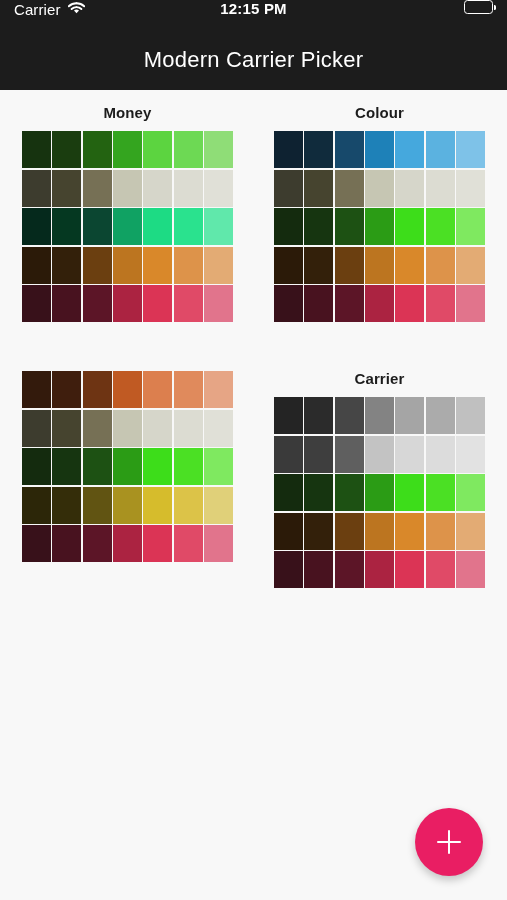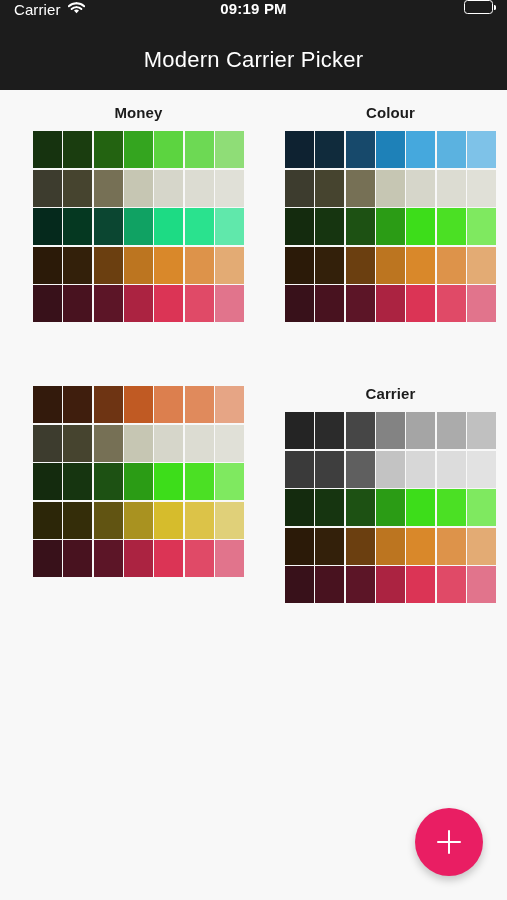--- a/index.html
+++ b/index.html
@@ -94,24 +94,24 @@
   .content {
     position: absolute;
     top: 90px;
     left: 0;
     right: 0;
     bottom: 0;
     background: #f8f8f8;
     overflow: hidden;
   }
   .palette-grid-wrap {
-    padding: 14px 21px 0 32px;
+    padding: 14px 21px 0 21px;
     display: grid;
     grid-template-columns: 213px 213px;
-    gap: 62px 39px;
+    gap: 47px 39px;
   }
   .palette-card {
     width: 213px;
   }
   .palette-title {
     text-align: center;
     font-size: 15px;
     font-weight: 700;
     color: #1c1c1c;
     margin-bottom: 9px;
@@ -177,21 +177,21 @@
     <span class="wifi-icon">
       <svg width="17" height="13" viewBox="0 0 17 13" fill="none">
         <path d="M8.5 2.2c3 0 5.7 1.15 7.7 3.05" stroke="#fff" stroke-width="1.9" stroke-linecap="round" fill="none"></path>
         <path d="M8.5 2.2c-3 0-5.7 1.15-7.7 3.05" stroke="#fff" stroke-width="1.9" stroke-linecap="round" fill="none"></path>
         <path d="M8.5 6.1c1.9 0 3.6.73 4.9 1.95" stroke="#fff" stroke-width="1.9" stroke-linecap="round" fill="none"></path>
         <path d="M8.5 6.1c-1.9 0-3.6.73-4.9 1.95" stroke="#fff" stroke-width="1.9" stroke-linecap="round" fill="none"></path>
         <path d="M8.5 12.3 6.0 9.6a3.7 3.7 0 0 1 5.0 0z" fill="#fff"></path>
       </svg>
     </span>
   </div>
-  <div class="status-time">09:19 PM</div>
+  <div class="status-time">12:15 PM</div>
   <div class="status-right">
     <span class="battery">
       <span class="battery-fill"></span>
     </span>
   </div>
 </div>
 
 <div class="app-bar">
   <span class="app-title">Modern Carrier Picker</span>
 </div>

